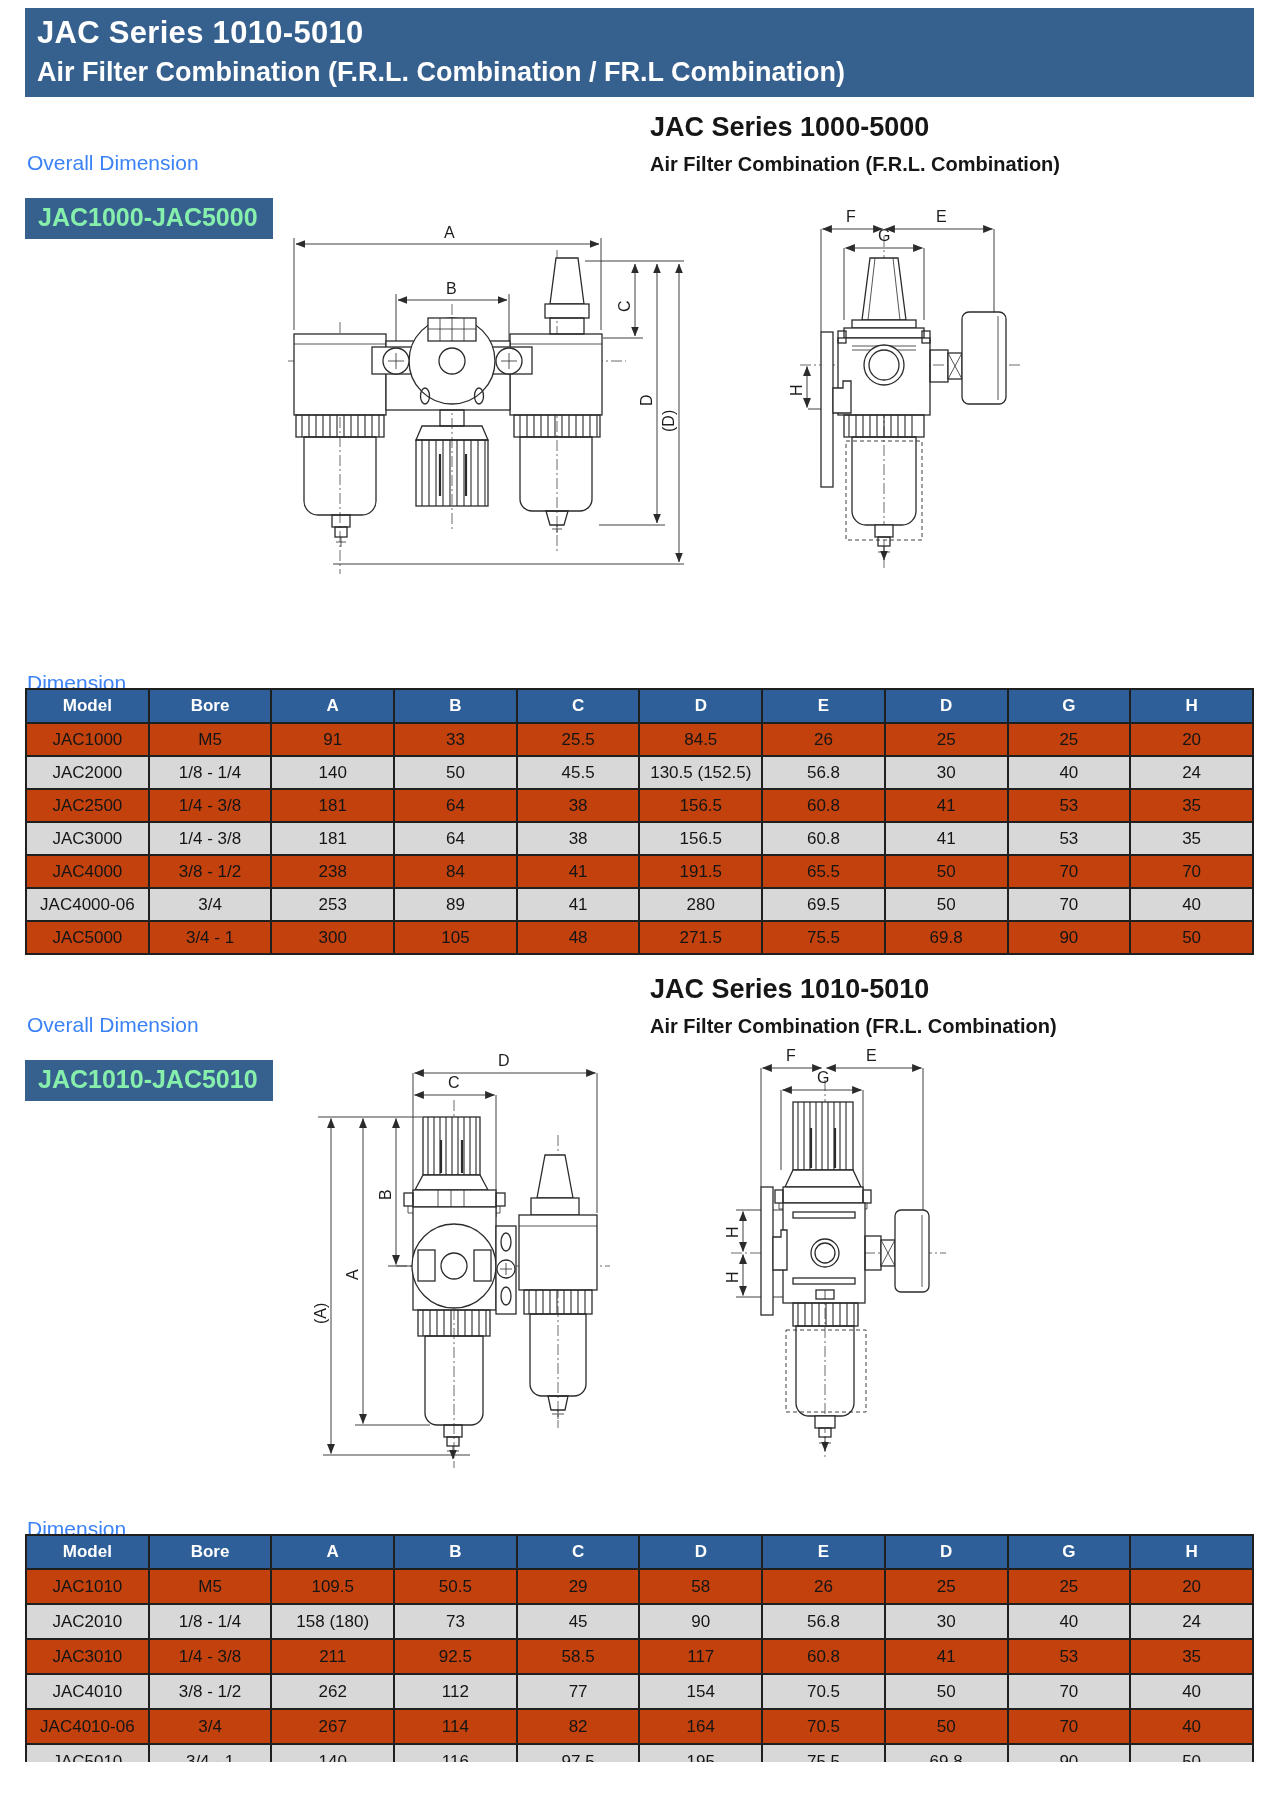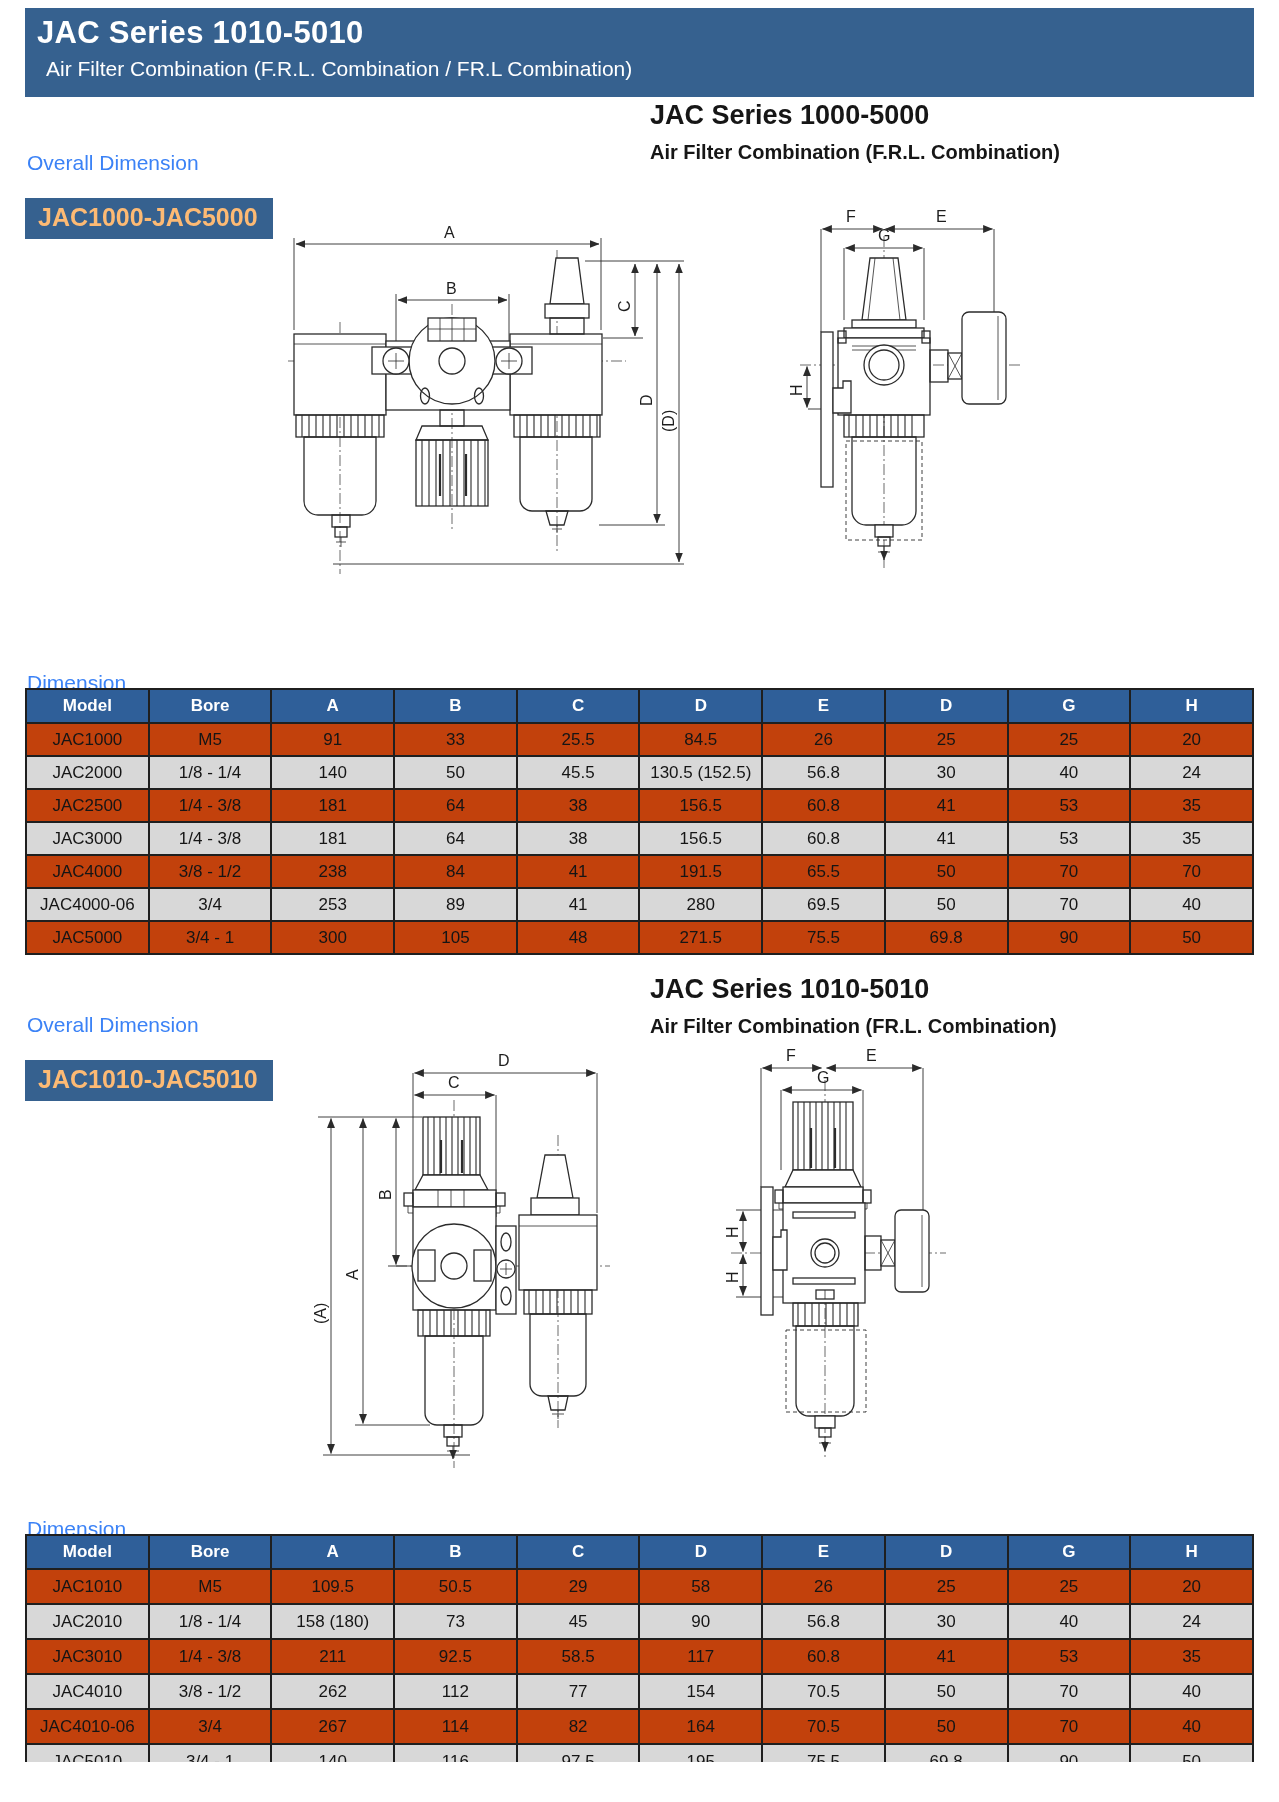--- a/index.html
+++ b/index.html
@@ -3,32 +3,32 @@
 <meta charset="utf-8">
 <style>
   html,body{margin:0;padding:0;background:#ffffff;}
   .page{position:relative;width:1279px;height:1762px;background:#fff;
         font-family:"Liberation Sans",sans-serif;overflow:hidden;}
 
   
   .banner{position:absolute;left:25px;top:8px;width:1229px;height:89px;
           background:#36618f;color:#fff;box-sizing:border-box;padding:7px 0 0 12px;}
   .banner-title{font-size:31px;font-weight:bold;letter-spacing:.3px;}
-  .banner-sub{font-size:21px;font-weight:normal;margin-top:6px;margin-left:9px;}
+  .banner-sub{font-size:27px;font-weight:bold;margin-top:6px;}
 
   
   .blue-h{position:absolute;left:27px;color:#3b82f6;font-size:21px;font-weight:normal;}
 
   
   .series{position:absolute;left:650px;color:#161616;}
   .series-t{font-size:27px;font-weight:bold;}
   .series-s{font-size:20px;font-weight:bold;margin-top:10px;}
 
   
-  .badge{position:absolute;left:25px;background:#36618f;color:#fdba74;
+  .badge{position:absolute;left:25px;background:#36618f;color:#86efac;
          font-size:25px;font-weight:bold;padding:5px 15px 7px 13px;}
 
   
   .dim-table{position:absolute;left:25px;width:1229px;border-collapse:collapse;
              table-layout:fixed;font-size:17px;color:#151515;background:#c2410c;}
   .dim-table th{background:#2f5f99;color:#fff;border:2px solid #1f1f1f;
                 font-weight:bold;height:30px;padding:1px;}
   .dim-table td{border:2px solid #1f1f1f;text-align:center;height:29px;padding:1px;}
   .t2 td{height:31px;}
   .dim-table tbody tr:nth-child(even){background:#d8d8d8;}
@@ -50,21 +50,21 @@
 
 <div class="page">
 
   <header class="banner">
     <div class="banner-title">JAC Series 1010-5010</div>
     <div class="banner-sub">Air Filter Combination (F.R.L. Combination / FR.L Combination)</div>
   </header>
 
   <h2 class="blue-h" style="top:134px">Overall Dimension</h2>
 
-  <div class="series" style="top:100px">
+  <div class="series" style="top:112px">
     <div class="series-t">JAC Series 1000-5000</div>
     <div class="series-s">Air Filter Combination (F.R.L. Combination)</div>
   </div>
 
   <div class="badge" style="top:198px">JAC1000-JAC5000</div>
 
   <svg class="dsvg" style="left:288px;top:200px" width="400" height="420" viewBox="0 0 400 420">
     <defs>
       <marker id="m1" viewBox="0 0 10 8" markerWidth="11" markerHeight="9" refX="9.5" refY="4" orient="auto-start-reverse">
         <path d="M0 0L10 4L0 8z" fill="#2b2b2b"></path>

